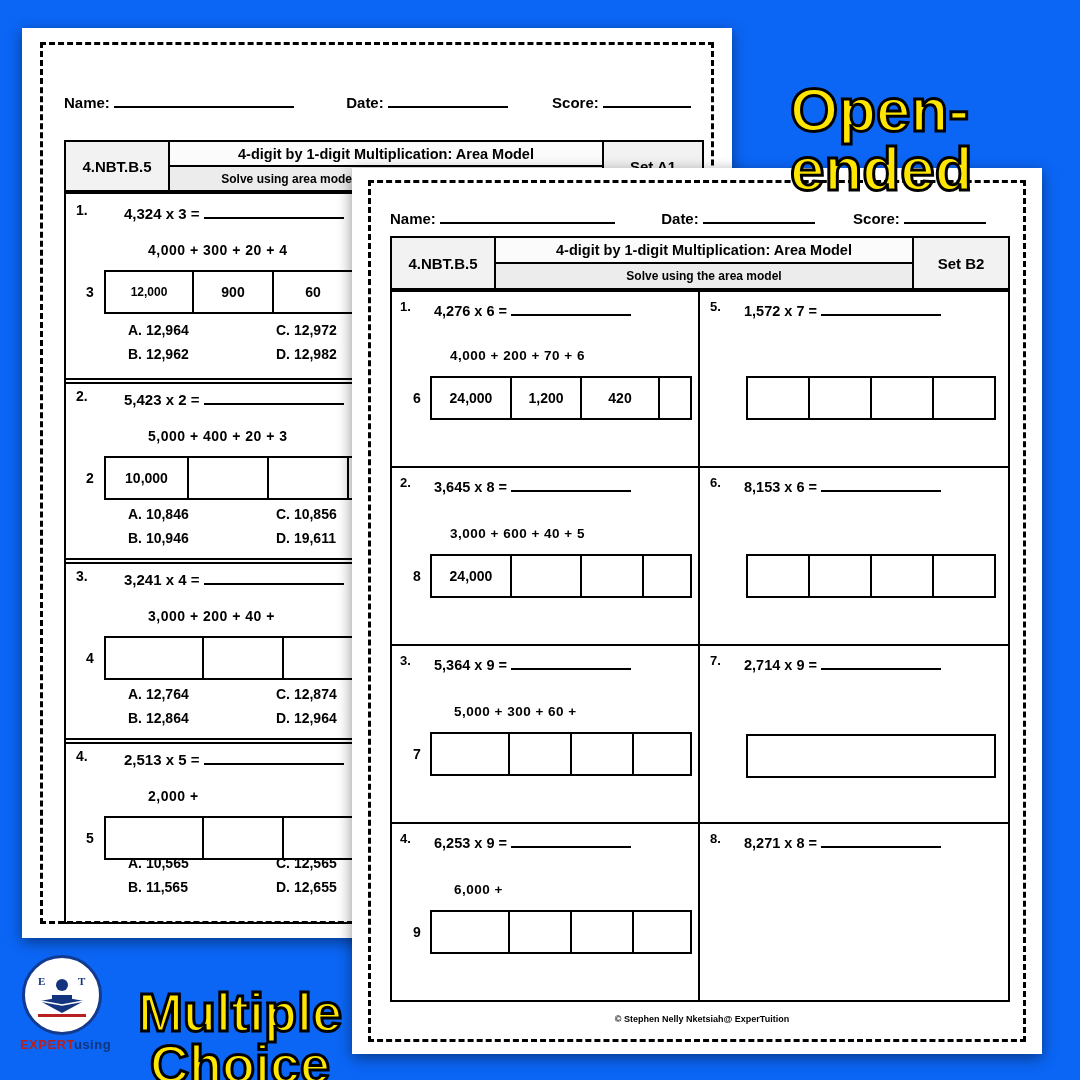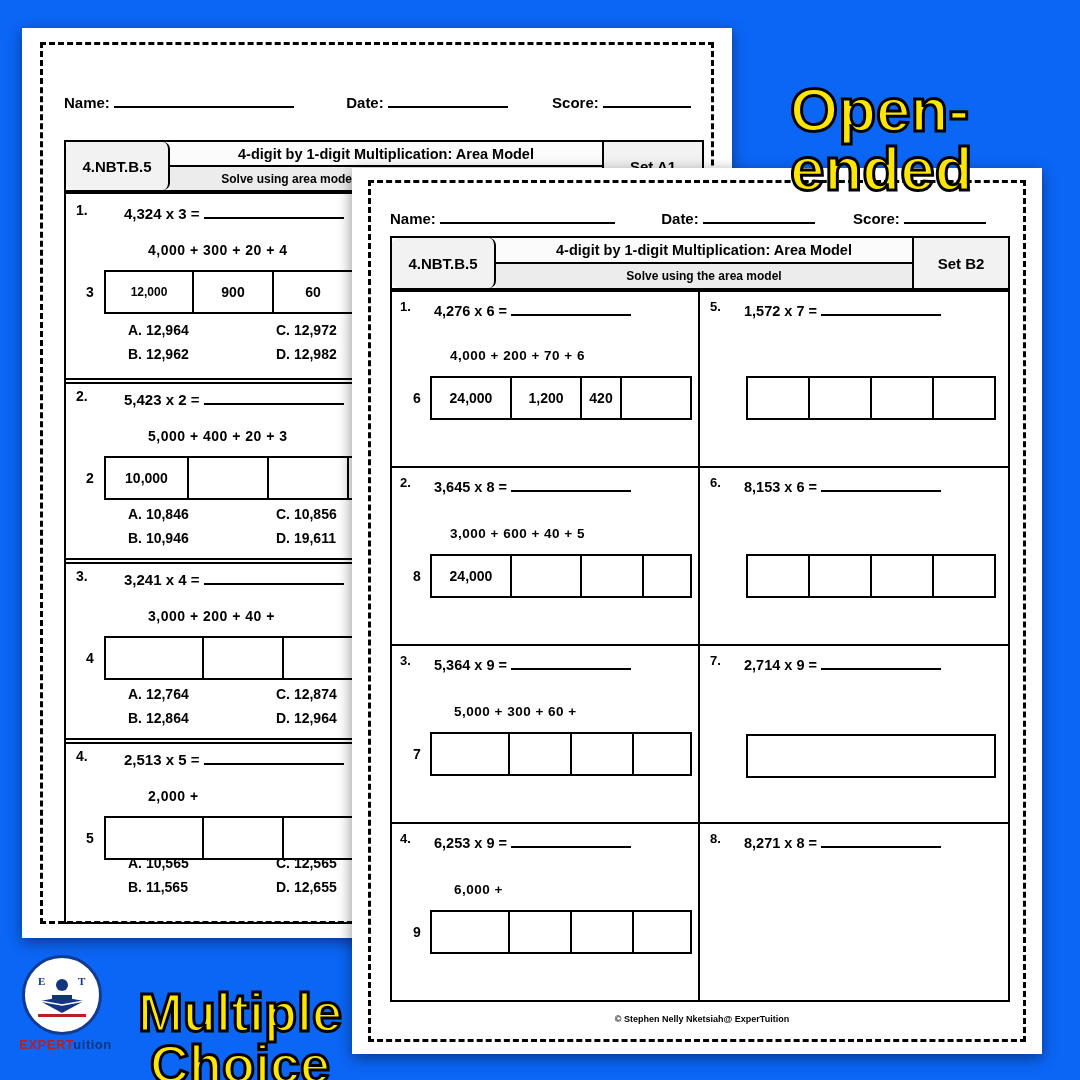--- a/index.html
+++ b/index.html
@@ -18,21 +18,20 @@
     position:absolute;border:3px dashed #000;box-sizing:border-box;
   }
   .ul{border-bottom:2px solid #000;display:inline-block;}
   .std-box{
     border:2px solid #000;display:flex;box-sizing:border-box;
   }
   .std-code{
     display:flex;align-items:center;justify-content:center;
     font-weight:bold;border-right:2px solid #000;box-sizing:border-box;
     background:#f2f2f2;
-    border-radius:7px;
   }
   .std-mid{
     flex:1;display:flex;flex-direction:column;box-sizing:border-box;
   }
   .std-title{
     flex:1;display:flex;align-items:center;justify-content:center;
     font-weight:bold;border-bottom:2px solid #000;box-sizing:border-box;
     background:#fbfbfb;
   }
   .std-sub{
@@ -244,21 +243,21 @@
     <div style="position:absolute;left:42px;top:8px;font-size:14.5px;">
       <span class="expr">4,276 x 6 =</span>
       <span class="blank" style="width:120px;height:14px;"></span>
     </div>
     <div class="parts" style="position:absolute;left:58px;top:56px;font-size:13.5px;">4,000  +  200  +  70  +  6</div>
     <div class="areatbl" style="position:absolute;left:12px;top:84px;">
       <div class="mult" style="width:26px;font-size:14px;">6</div>
       <div class="cells" style="width:262px;height:44px;">
         <div style="width:80px;font-size:14px;">24,000</div>
         <div style="width:70px;font-size:14px;">1,200</div>
-        <div style="width:40px;font-size:14px;">420</div>
+        <div style="width:78px;font-size:14px;">420</div>
         <div style="flex:1;font-size:14px;"></div>
       </div>
     </div>
   </div>
   <div class="grid-cell" style="position:absolute;left:346px;top:122px;width:312px;height:178px;">
     <div class="qnum" style="position:absolute;left:10px;top:7px;font-size:13px;">5.</div>
     <div style="position:absolute;left:44px;top:8px;font-size:14.5px;">
       <span class="expr">1,572 x 7 =</span>
       <span class="blank" style="width:120px;height:14px;"></span>
     </div>
@@ -373,15 +372,15 @@
       <text x="4" y="14" font-size="11" font-family="Liberation Serif, serif" font-weight="bold" fill="#13357f">E</text>
       <text x="44" y="14" font-size="11" font-family="Liberation Serif, serif" font-weight="bold" fill="#13357f">T</text>
       <circle cx="28" cy="14" r="6" fill="#13357f"></circle>
       <path d="M18 24 h20 v4 h-20 z" fill="#13357f"></path>
       <path d="M6 30 L28 26 L50 30 L28 42 Z" fill="#13357f"></path>
       <path d="M6 30 L28 34 L50 30" fill="none" stroke="#ffffff" stroke-width="1.6"></path>
       <rect x="4" y="43" width="48" height="3" fill="#b81f1f"></rect>
     </svg>
   </div>
   <div class="logo-text">
-    <span class="red">EXPERT</span><span>uition</span>
+    <span class="red">EXPERT</span><span>using</span>
   </div>
 </div>
 
 </body></html>

